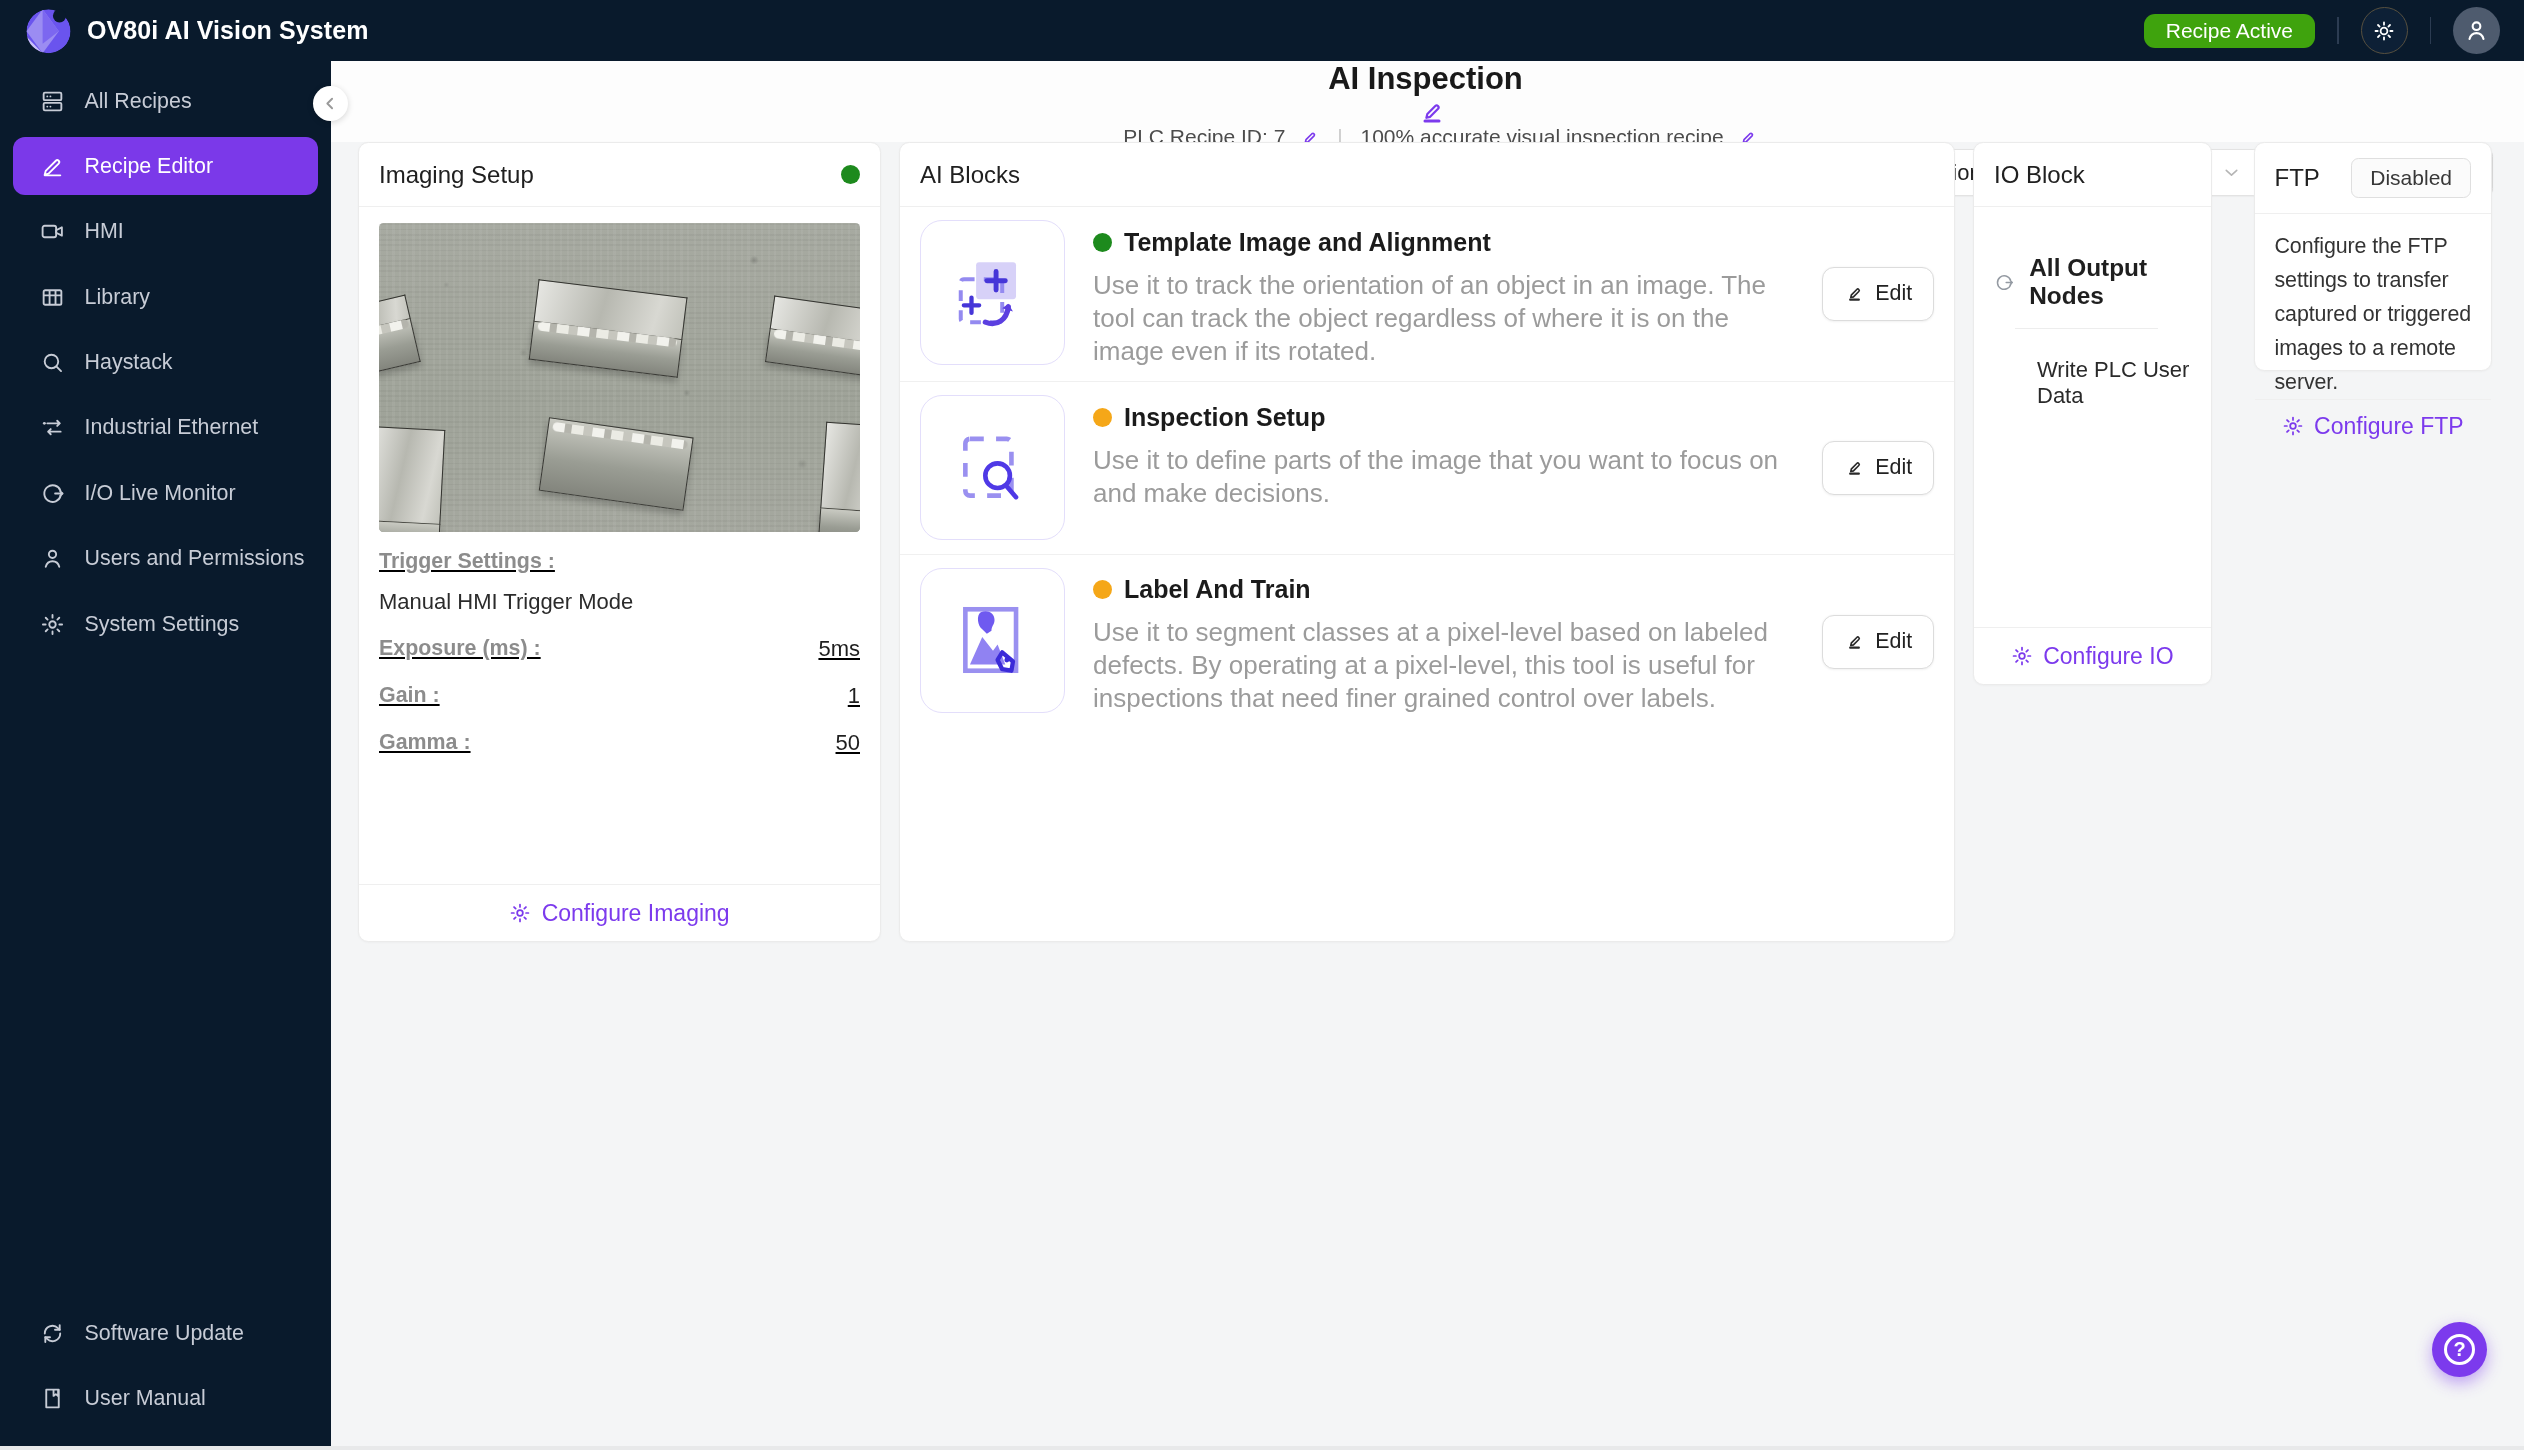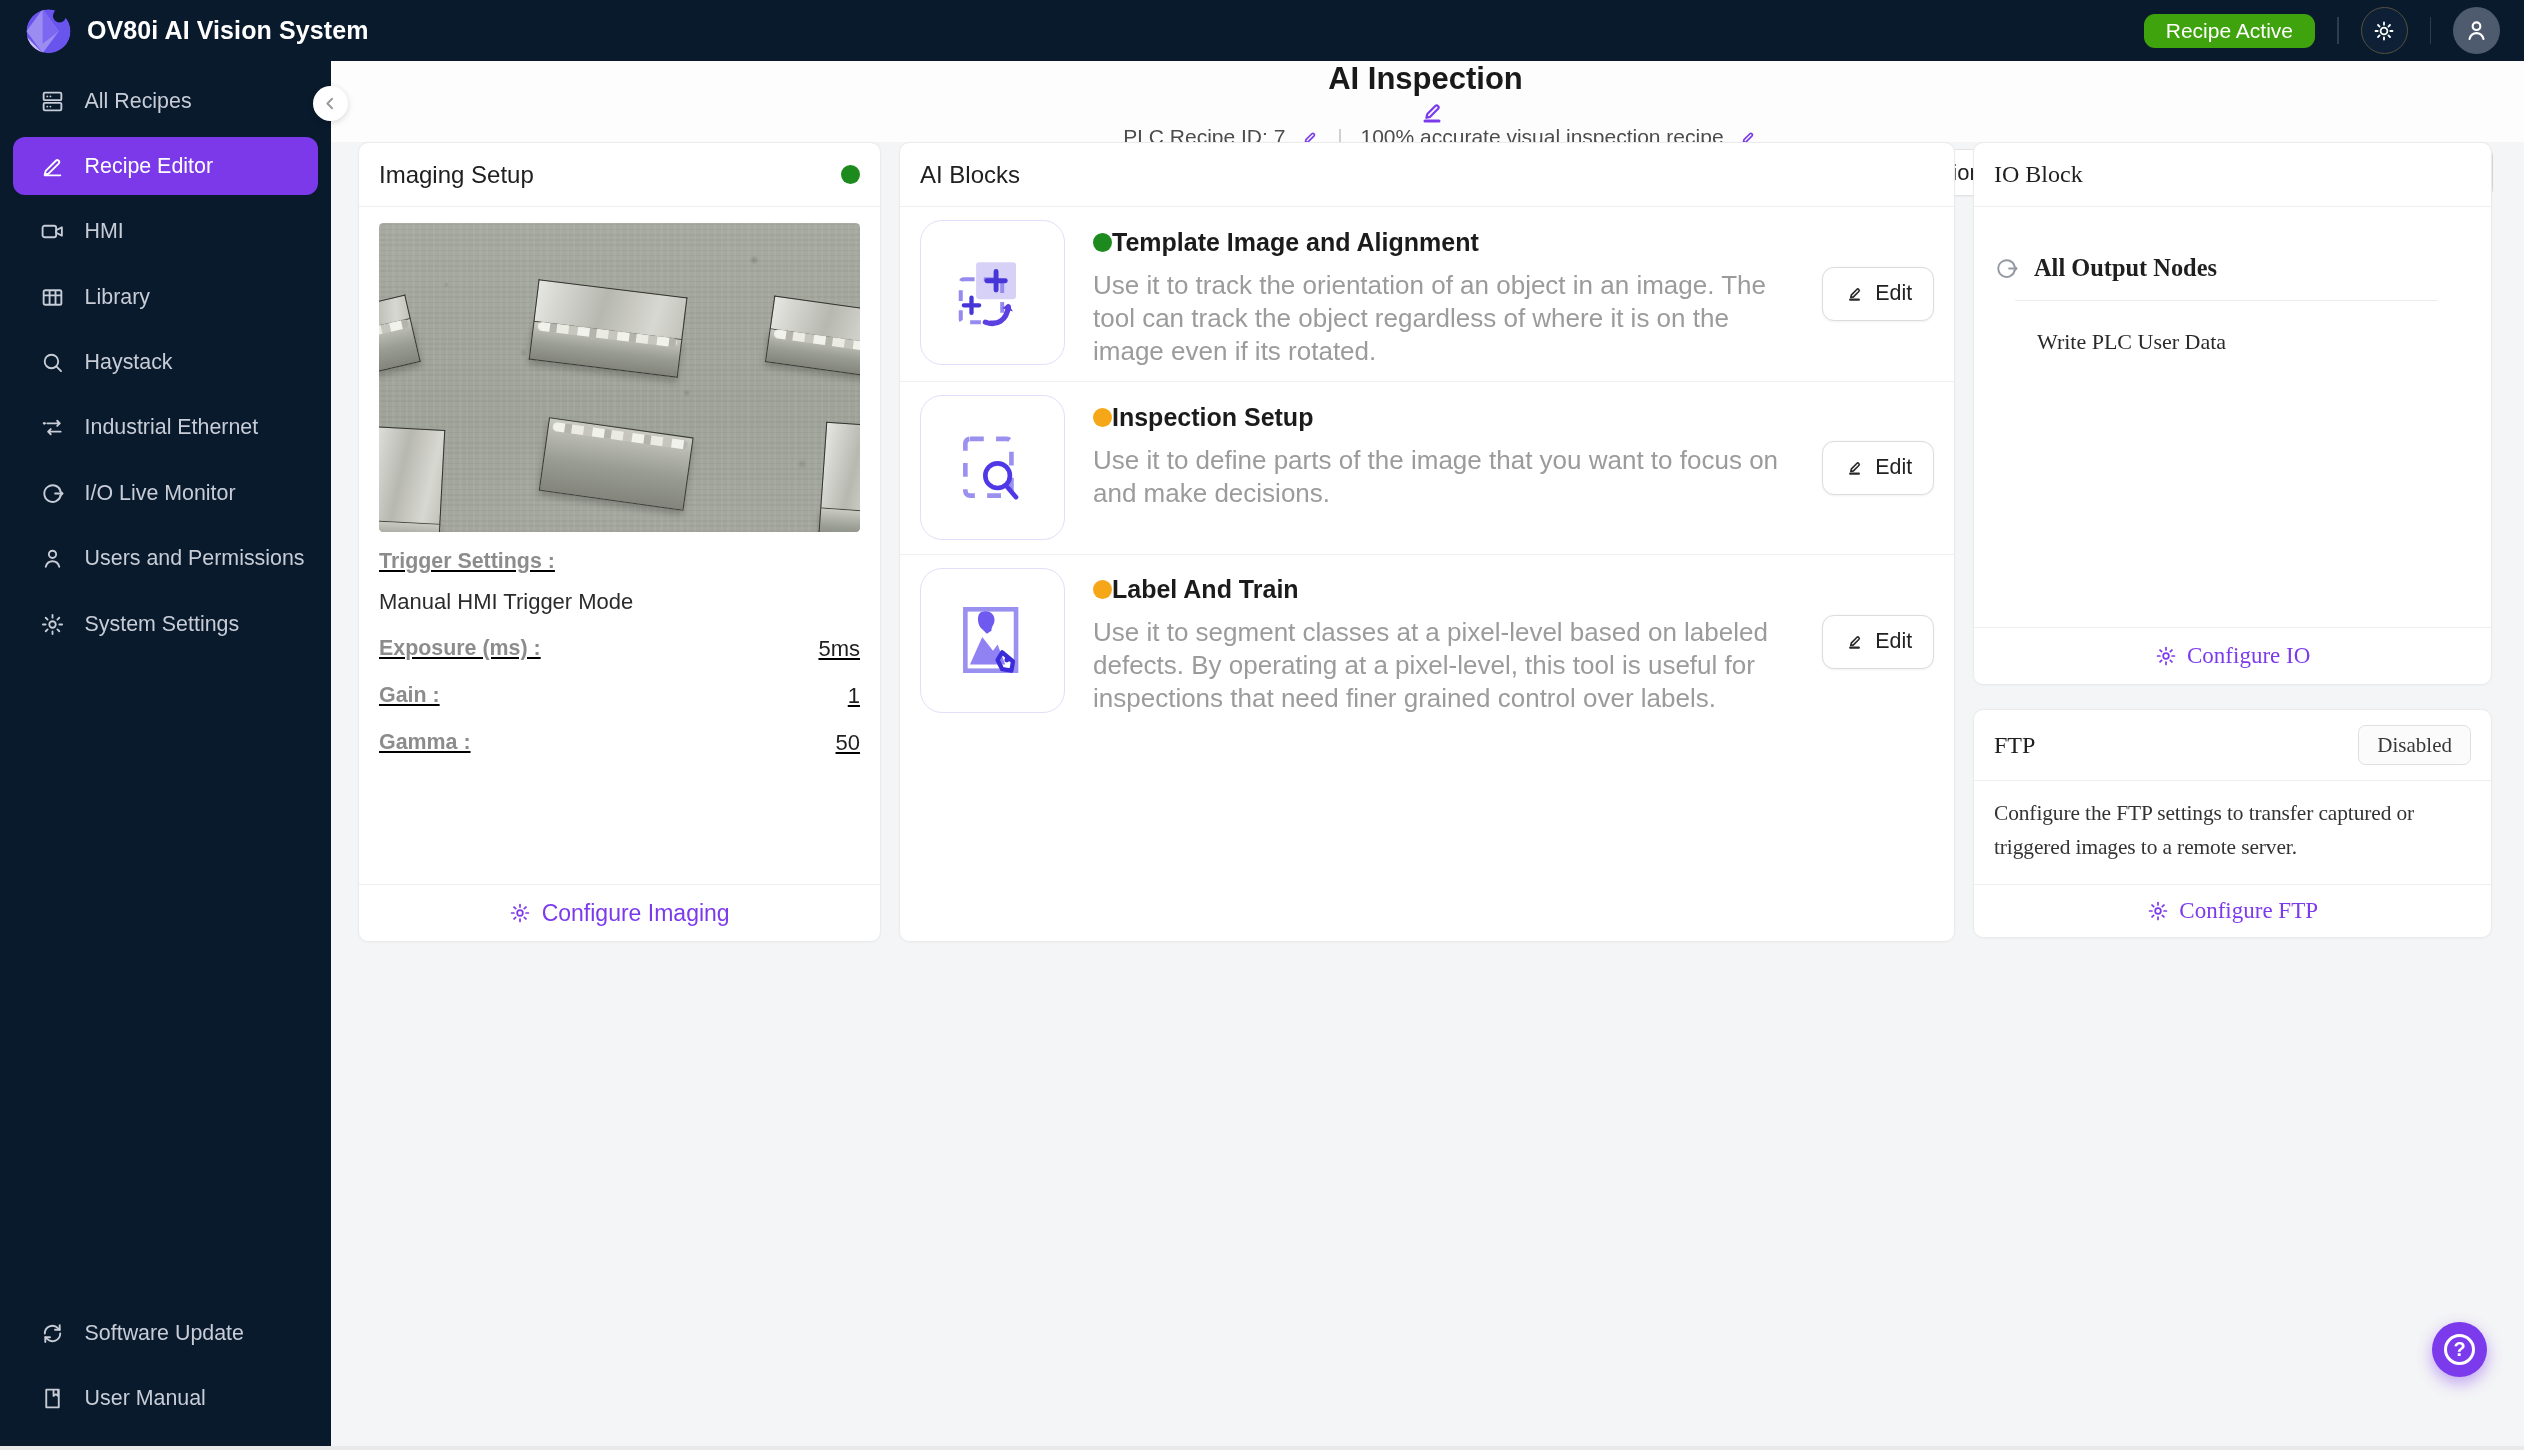--- a/index.html
+++ b/index.html
@@ -99,30 +99,30 @@
   .imaging-spacer { flex:1; }
 
   
   .card.ai { width:1056px; height:800px; }
   .ai-row { display:flex; gap:28px; padding:13.3px 20px; }
   .ai-row + .ai-row { border-top:0.7px solid #f0f0f0; }
   .block-icon-box { width:145px; height:145px; border:1.5px solid #e3defb; border-radius:22px;
                     display:flex; align-items:center; justify-content:center; flex:0 0 auto;
                     background:#fff; }
   .block-mid { flex:1; padding-top:7.4px; min-width:0; }
-  .block-title-row { display:flex; align-items:center; gap:0; }
+  .block-title-row { display:flex; align-items:center; gap:12px; }
   .block-title { font-size:25px; font-weight:600; color:#1b1b1b; }
   .block-desc { margin-top:12px; max-width:724px; font-size:26px; line-height:33px; color:#9b9b9b; }
   .btn-edit { align-self:center; width:112px; height:54px; background:#fff; border:1.5px solid #dcdcdc;
               border-radius:12px; display:flex; align-items:center; justify-content:center; gap:10.3px;
               font-size:21.4px; color:#222; cursor:pointer; box-shadow:0 0.7px 2.2px rgba(0,0,0,.06);
               font-family:inherit; flex:0 0 auto; }
 
   
-  .rightcol { width:519px; display:flex; flex-direction:column; gap:24px;font-family:Liberation Serif, serif; }
+  .rightcol { width:519px; display:flex; gap:42px; }
   .card.io { width:519px; height:543px; }
   .io-body { padding:0 20px; flex:1; }
   .io-section { margin-top:47px; display:flex; align-items:center; gap:15px; }
   .io-section-title { font-size:24.4px; font-weight:700; color:#1f1f1f; }
   .io-divider { margin:18px 33px 0 21px; border-bottom:1.5px solid #ededed; }
   .io-node { margin-top:28px; margin-left:43px; font-size:22px; color:#2a2a2a; }
   .card.ftp { width:519px; height:229px; }
   .ftp-head { min-height:71px; }
   .badge-disabled { margin-left:auto; height:40px; padding:0 18px; display:flex; align-items:center;
                     background:#fbfbfb; border:1.5px solid #dfdfdf; border-radius:7.4px; font-size:21px;

